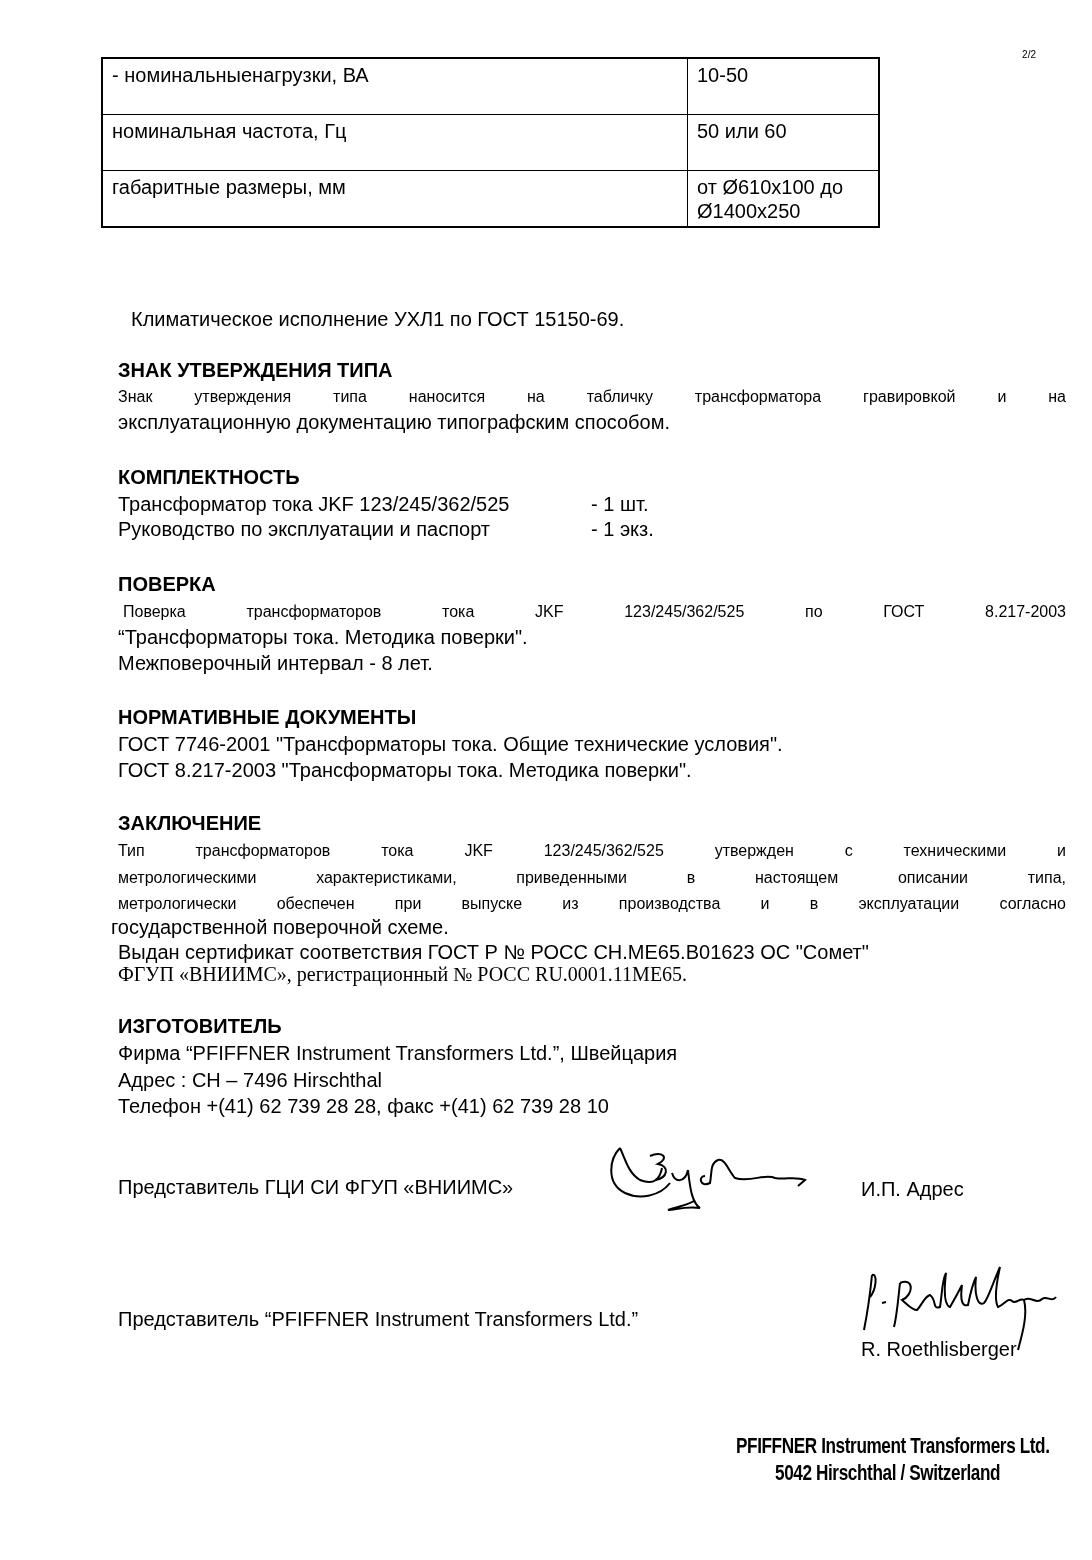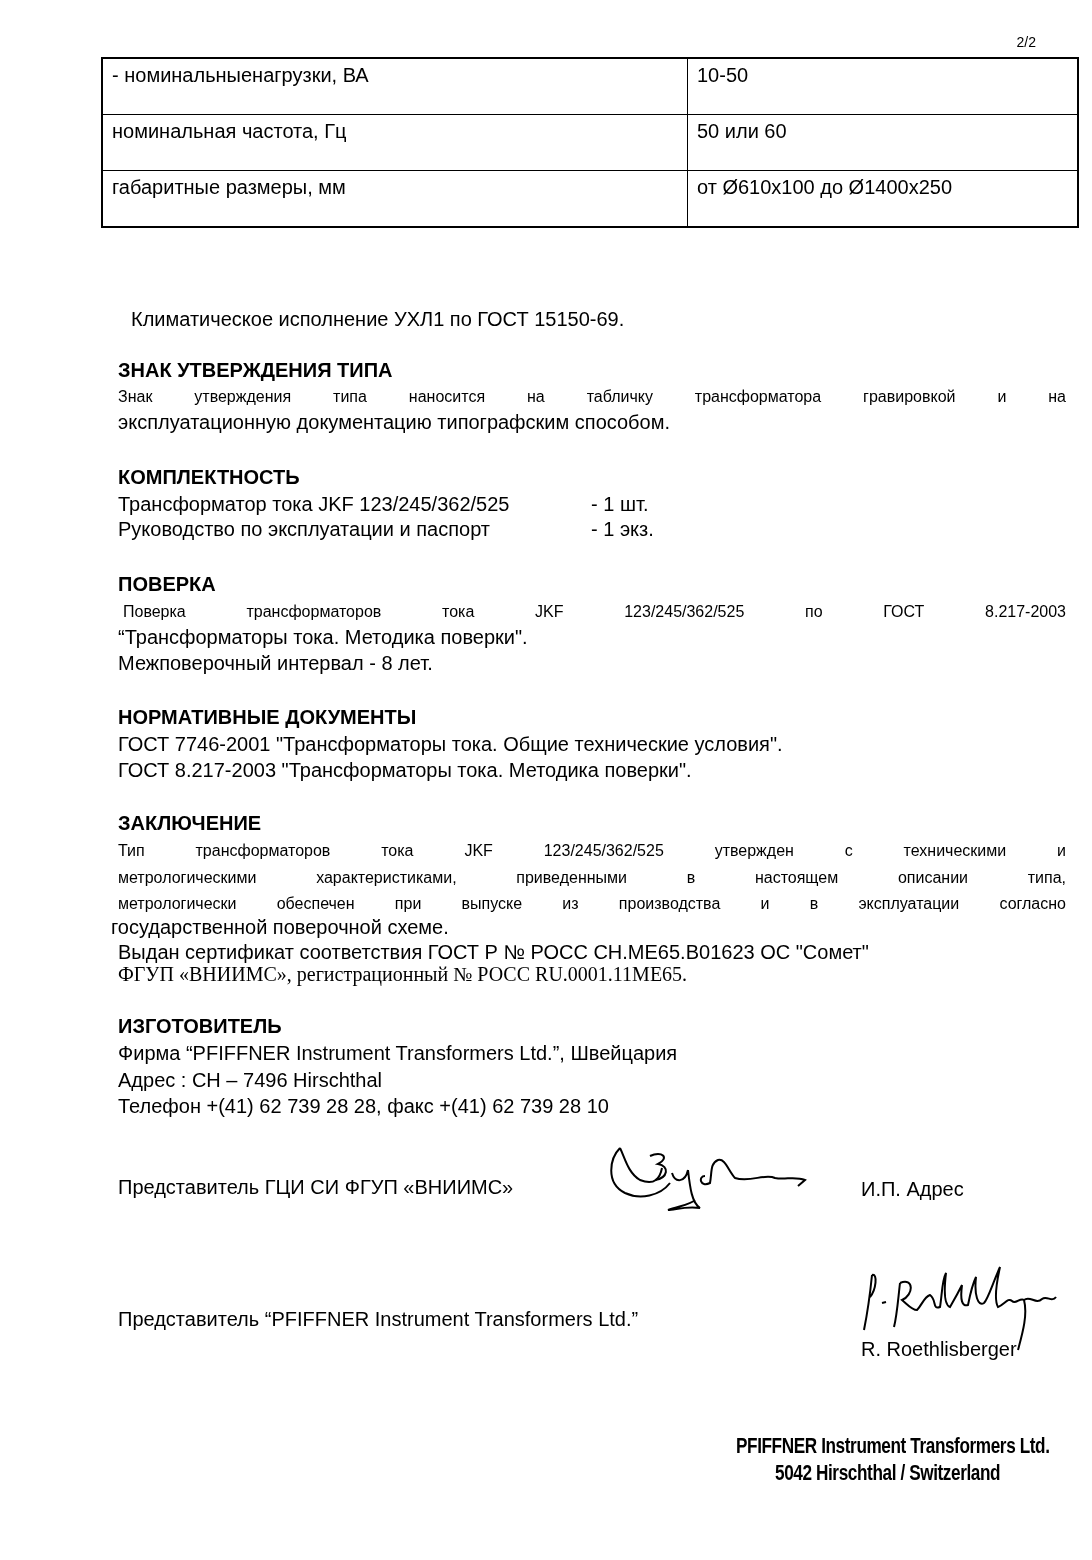--- a/index.html
+++ b/index.html
@@ -2,23 +2,23 @@
 <html><head>
 <meta charset="utf-8">
 <style>
   html, body { margin: 0; padding: 0; background: #ffffff; }
   body {
     width: 1092px; height: 1560px; position: relative; overflow: hidden;
     font-family: "Liberation Sans", "DejaVu Sans", sans-serif;
     color: #000; font-size: 20px;
   }
   .abs { position: absolute; white-space: nowrap; }
-  .page-num { right: 56px; top: 34px; font-size: 14px; }
+  .page-num { right: 56px; top: 49px; font-size: 10px; }
   table.spec {
-    position: absolute; left: 101px; top: 57px; width: 978px;
+    position: absolute; left: 101px; top: 57px; width: 779px;
     border-collapse: collapse; border: 2.5px solid #000;
   }
   table.spec td {
     border: 1.5px solid #000; height: 51px; vertical-align: top;
     padding: 4px 8px 0 9px; font-size: 20px; line-height: 24px;
   }
   table.spec td.c1 { width: 567px; }
   .heading { font-weight: bold; font-size: 20px; }
   .line { font-size: 20px; line-height: 25px; }
   .just {

